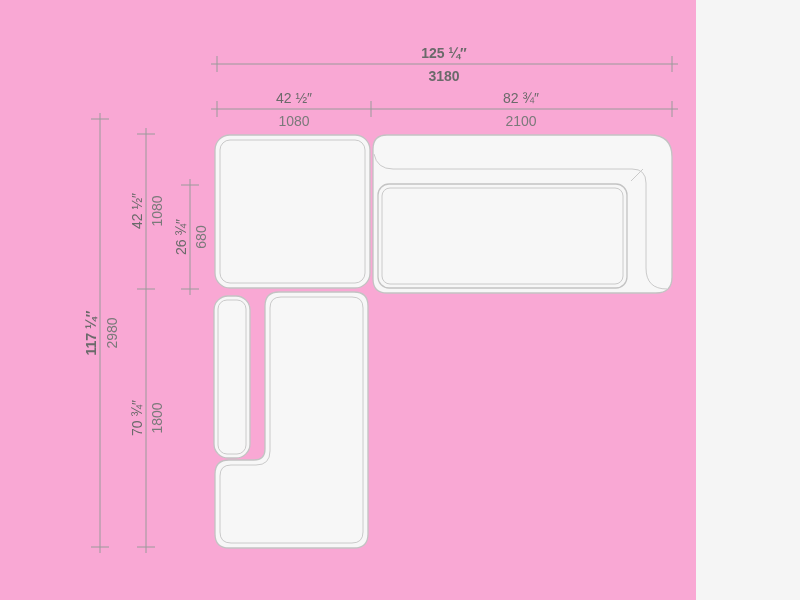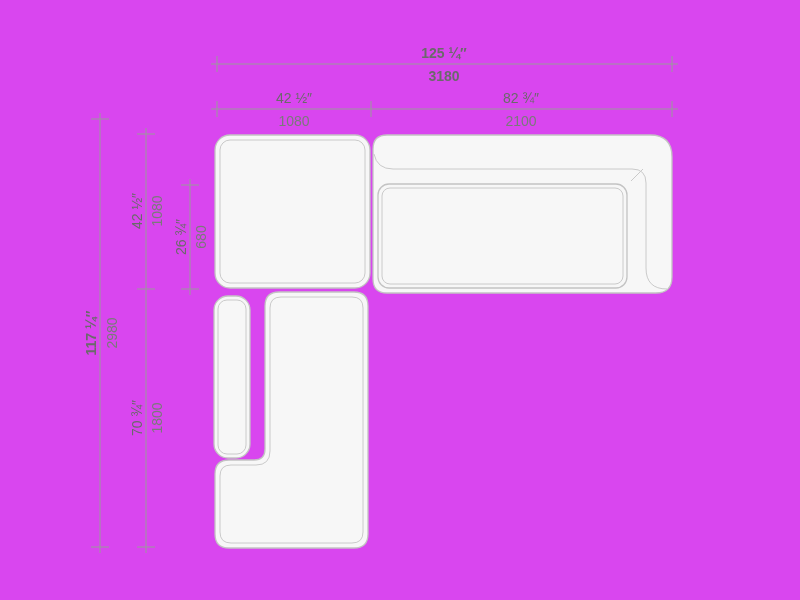--- a/index.html
+++ b/index.html
@@ -1,17 +1,17 @@
 <!DOCTYPE html>
 <html><head>
 <meta charset="utf-8">
 <style>
   html,body{margin:0;padding:0;}
   body{width:800px;height:600px;background:#f5f5f5;overflow:hidden;}
-  .stage{position:relative;width:800px;height:600px;background:#d946ef;}
+  .stage{position:relative;width:696px;height:600px;background:#f9a8d4;}
   svg{display:block;}
   .module-outline{fill:#f7f7f7;stroke:#c3c3c3;stroke-width:1.3;}
   .module-inner{fill:none;stroke:#cacaca;stroke-width:1;}
   .dim-line{stroke:#9a9a9a;stroke-width:1;fill:none;}
   .dim-text{font-family:"Liberation Sans","DejaVu Sans",sans-serif;font-size:14px;fill:#6f6f6f;}
   .dim-text-in{font-weight:700;fill:#6a6a6a;}
   .dim-text-in.light{font-weight:400;}
   .dim-text-mm{font-weight:400;fill:#7a7a7a;}
 </style>
 </head>

